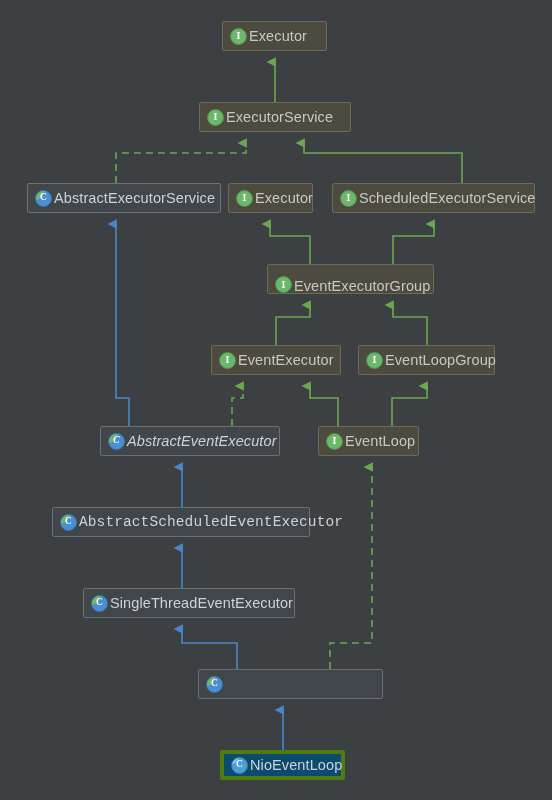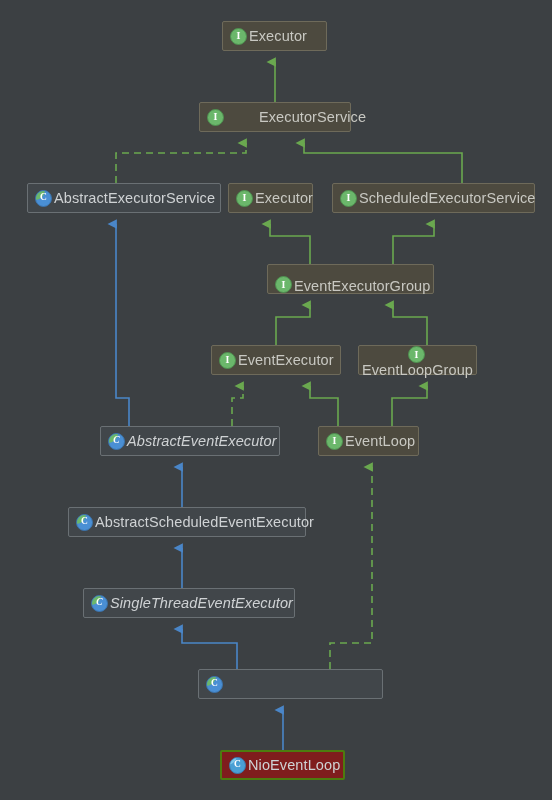--- a/index.html
+++ b/index.html
@@ -45,22 +45,22 @@
     border: 1px solid #6a7074;
     color: #cfd2d4;
     margin-left: 8px;
   }
   .uml-node.kind-class {
     background: #41464a;
     border: 1px solid #6a7074;
     color: #cfd2d4;
   }
   .uml-node.selected {
-    border: 2px solid #4d7c0f;
-    background: #7f1d1d;
+    border: 4px solid #4d7c0f;
+    background: #0c4a6e;
   }
   .node-label {
     font-size: 14.5px;
     letter-spacing: 0.1px;
     line-height: 1;
     padding-left: 2px;
   }
   .node-icon {
     width: 17px;
     height: 17px;
@@ -188,21 +188,21 @@
     <path d="M 330,669 L 330,643 L 372,643 L 372,467" fill="none" stroke="#6aa84f" stroke-width="1.6" stroke-dasharray="7,5" marker-end="url(#arw-green)"></path>
 
     <path d="M 283,750 L 283,710" fill="none" stroke="#4a86c8" stroke-width="1.6" marker-end="url(#arw-blue)"></path>
   </svg>
 
   <div class="uml-node kind-interface" style="left:222px; top:21px; width:105px;">
     <span class="node-icon icon-interface"></span>
     <span class="node-label">Executor</span>
   </div>
 
-  <div class="uml-node kind-interface" style="left:199px; top:102px; width:152px;gap:33px;">
+  <div class="uml-node kind-interface" style="left:199px; top:102px; width:152px;">
     <span class="node-icon icon-interface"></span>
     <span class="node-label">ExecutorService</span>
   </div>
 
   <div class="uml-node kind-abstract" style="left:19px; top:183px; width:194px;">
     <span class="node-icon icon-abstract"></span>
     <span class="node-label">AbstractExecutorService</span>
   </div>
 
   <div class="uml-node kind-interface" style="left:228px; top:183px; width:85px;">
@@ -218,41 +218,41 @@
   <div class="uml-node kind-interface" style="left:267px; top:264px; width:167px;align-items:flex-end;">
     <span class="node-icon icon-interface"></span>
     <span class="node-label">EventExecutorGroup</span>
   </div>
 
   <div class="uml-node kind-interface" style="left:211px; top:345px; width:130px;">
     <span class="node-icon icon-interface"></span>
     <span class="node-label">EventExecutor</span>
   </div>
 
-  <div class="uml-node kind-interface" style="left:358px; top:345px; width:119px;flex-direction:column;">
+  <div class="uml-node kind-interface" style="left:358px; top:345px; width:137px;">
     <span class="node-icon icon-interface"></span>
     <span class="node-label">EventLoopGroup</span>
   </div>
 
   <div class="uml-node kind-abstract" style="left:92px; top:426px; width:180px;font-style:italic;">
     <span class="node-icon icon-abstract"></span>
     <span class="node-label">AbstractEventExecutor</span>
   </div>
 
   <div class="uml-node kind-interface" style="left:318px; top:426px; width:101px;">
     <span class="node-icon icon-interface"></span>
     <span class="node-label">EventLoop</span>
   </div>
 
-  <div class="uml-node kind-abstract" style="left:60px; top:507px; width:238px;">
+  <div class="uml-node kind-abstract" style="left:44px; top:507px; width:258px;font-family:Liberation Mono, monospace;">
     <span class="node-icon icon-abstract"></span>
     <span class="node-label">AbstractScheduledEventExecutor</span>
   </div>
 
-  <div class="uml-node kind-abstract" style="left:75px; top:588px; width:212px;font-style:italic;">
+  <div class="uml-node kind-abstract" style="left:75px; top:588px; width:212px;">
     <span class="node-icon icon-abstract"></span>
     <span class="node-label">SingleThreadEventExecutor</span>
   </div>
 
   <div class="uml-node kind-abstract" style="left:190px; top:669px; width:185px;">
     <span class="node-icon icon-abstract"></span>
   </div>
 
   <div class="uml-node kind-class selected" style="left:220px; top:750px; width:125px;">
     <span class="node-icon icon-class"></span>

